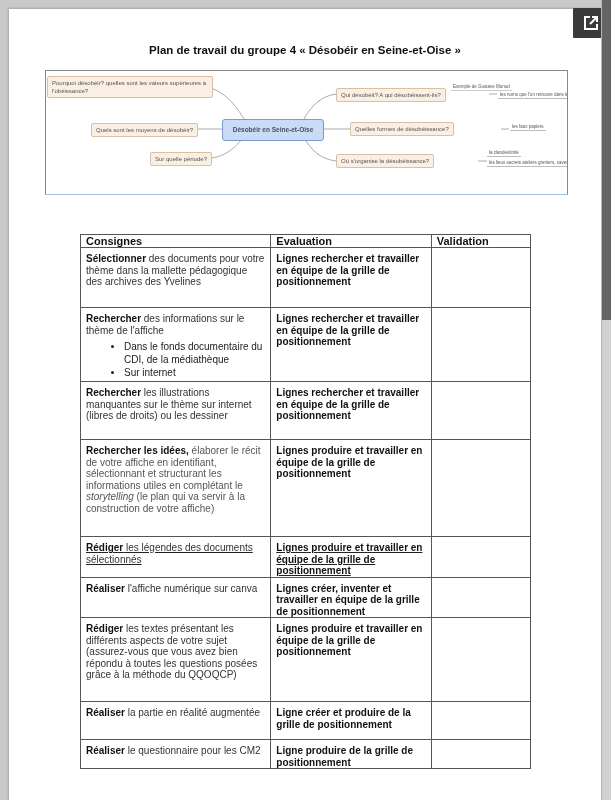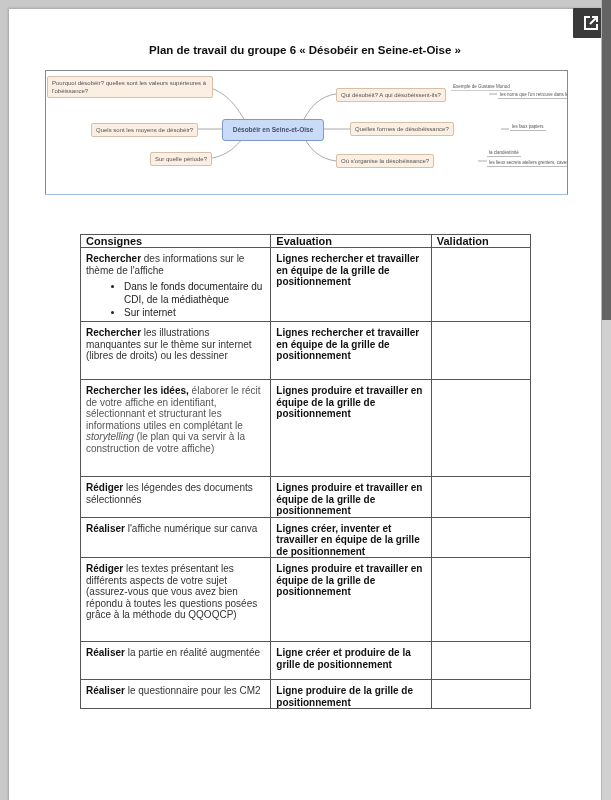--- a/index.html
+++ b/index.html
@@ -23,21 +23,21 @@
   .rest { color:#333; }
   ul.sub { margin:4px 0 0 0; padding-left:38px; }
   ul.sub li { line-height:13px; }
   .gray { color:#555;text-align:center; }
 </style>
 </head>
 <body>
 
 <div class="page">
 
-  <div class="title" style="top:35px;">Plan de travail du groupe 6 « Désobéir en Seine-et-Oise »</div>
+  <div class="title" style="top:35px;">Plan de travail du groupe 4 « Désobéir en Seine-et-Oise »</div>
 
   <div class="mindmap">
     <svg class="mm-svg" width="521" height="123">
       <path d="M158 15 C 180 20, 190 35, 198 48" stroke="#aaa" fill="none" stroke-width="1"></path>
       <path d="M145 58 L 176 58" stroke="#aaa" fill="none" stroke-width="1"></path>
       <path d="M155 88 C 180 88, 190 75, 198 66" stroke="#aaa" fill="none" stroke-width="1"></path>
       <path d="M258 48 C 265 35, 275 25, 290 23" stroke="#aaa" fill="none" stroke-width="1"></path>
       <path d="M276 58 L 304 58" stroke="#aaa" fill="none" stroke-width="1"></path>
       <path d="M258 66 C 265 80, 275 88, 290 90" stroke="#aaa" fill="none" stroke-width="1"></path>
       <path d="M443 23 L 451 23" stroke="#aaa" fill="none" stroke-width="1"></path>
@@ -63,20 +63,25 @@
   </div>
 
   <table class="plan">
     <tbody>
         <tr>
       <th class="c1">Consignes</th>
       <th class="c2">Evaluation</th>
       <th class="c3">Validation</th>
     </tr>
 
+    <tr style="height:60px;">
+      <td><span class="verb">Sélectionner</span><span class="rest"> des documents pour votre thème dans la mallette pédagogique des archives des Yvelines</span></td>
+      <td class="eval">Lignes rechercher et travailler en équipe de la grille de positionnement</td>
+      <td></td>
+    </tr>
 
     <tr style="height:74px;">
       <td><span class="verb">Rechercher</span><span class="rest"> des informations sur le thème de l'affiche</span>
         <ul class="sub">
           <li>Dans le fonds documentaire du CDI, de la médiathèque</li>
           <li>Sur internet</li>
         </ul>
       </td>
       <td class="eval"> Lignes rechercher et travailler en équipe de la grille de positionnement</td>
       <td></td>
@@ -87,21 +92,21 @@
       <td class="eval">Lignes rechercher et travailler en équipe de la grille de positionnement</td>
       <td></td>
     </tr>
 
     <tr style="height:97px;">
       <td><span class="verb">Rechercher les idées,</span><span class="gray"> élaborer le récit de votre affiche en identifiant, sélectionnant et structurant les informations utiles en complétant le </span><i class="gray">storytelling</i><span class="gray"> (le plan qui va servir à la construction de votre affiche)</span></td>
       <td class="eval">Lignes produire et travailler en équipe de la grille de positionnement</td>
       <td></td>
     </tr>
 
-    <tr style="height:33px;">
+    <tr style="height:33px;text-decoration:underline;">
       <td><span class="verb">Rédiger</span><span class="rest"> les légendes des documents sélectionnés</span></td>
       <td class="eval">Lignes produire et travailler en équipe de la grille de positionnement</td>
       <td></td>
     </tr>
 
     <tr style="height:36px;">
       <td><span class="verb">Réaliser</span><span class="rest"> l'affiche numérique sur canva</span></td>
       <td class="eval">Lignes créer, inventer et travailler en équipe de la grille de positionnement</td>
       <td></td>
     </tr>

